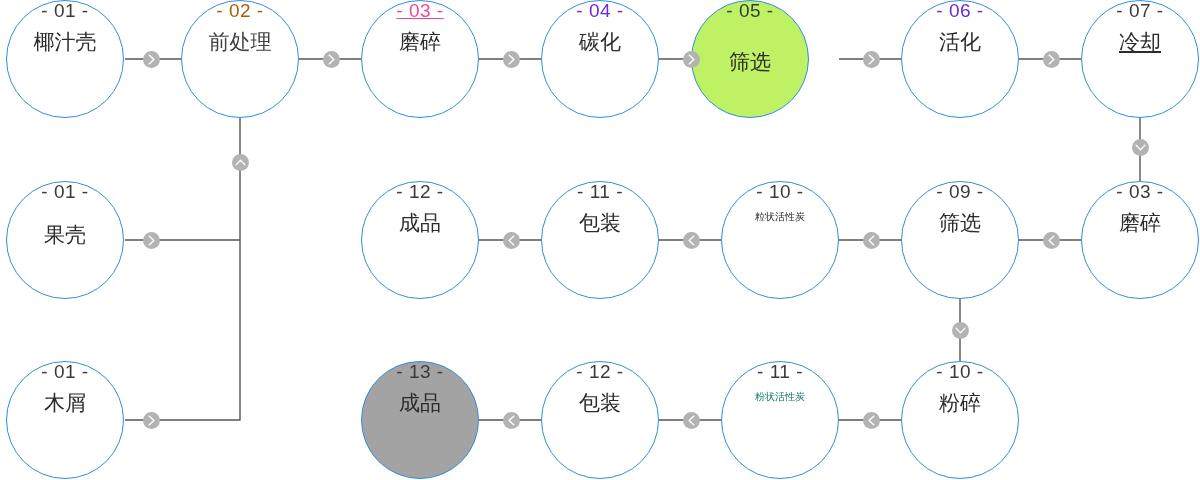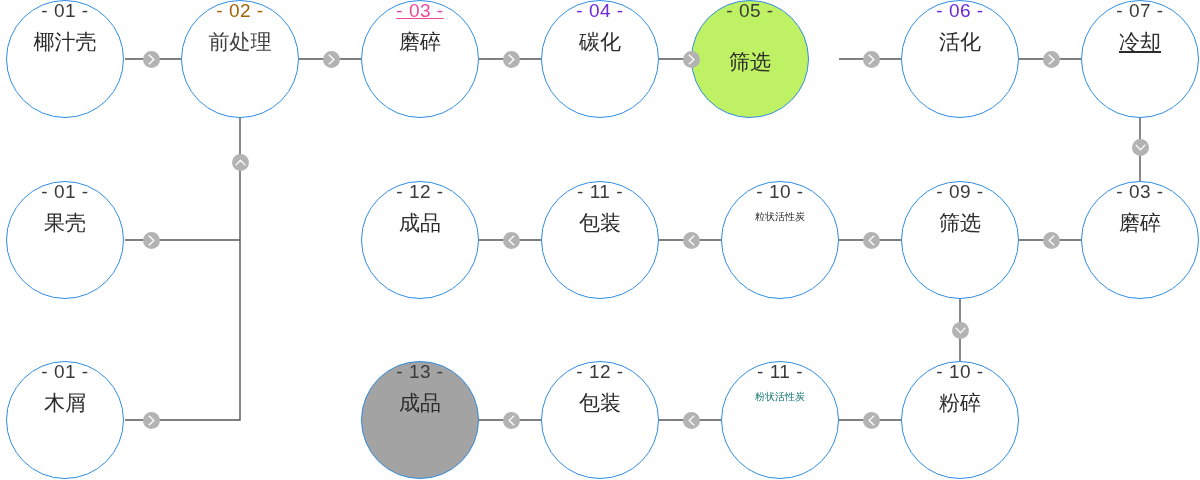--- a/index.html
+++ b/index.html
@@ -126,21 +126,21 @@
       <div class="node" style="left: 960px; top: 59px; border-color: rgb(47, 141, 228); background: rgb(255, 255, 255);">
         <div class="node-code" style="color: #6d28d9;">- 06 -</div>
         <div class="node-label" style="color: rgb(43, 43, 43);">活化</div>
       </div>
       <div class="node" style="left: 1140px; top: 59px; border-color: rgb(47, 141, 228); background: rgb(255, 255, 255);">
         <div class="node-code" style="color: rgb(58, 58, 58);">- 07 -</div>
         <div class="node-label" style="color: rgb(43, 43, 43); text-decoration: underline;">冷却</div>
       </div>
       <div class="node" style="left: 65px; top: 240px; border-color: rgb(47, 141, 228); background: rgb(255, 255, 255);">
         <div class="node-code" style="color: rgb(58, 58, 58);">- 01 -</div>
-        <div class="node-label" style="color: rgb(43, 43, 43);">果壳</div>
+        <div class="node-label" style="color: rgb(43, 43, 43); margin-top: 12px;">果壳</div>
       </div>
       <div class="node" style="left: 420px; top: 240px; border-color: rgb(47, 141, 228); background: rgb(255, 255, 255);">
         <div class="node-code" style="color: rgb(58, 58, 58);">- 12 -</div>
         <div class="node-label" style="color: rgb(43, 43, 43);">成品</div>
       </div>
       <div class="node" style="left: 600px; top: 240px; border-color: rgb(47, 141, 228); background: rgb(255, 255, 255);">
         <div class="node-code" style="color: rgb(58, 58, 58);">- 11 -</div>
         <div class="node-label" style="color: rgb(43, 43, 43);">包装</div>
       </div>
       <div class="node" style="left: 780px; top: 240px; border-color: rgb(47, 141, 228); background: rgb(255, 255, 255);">

